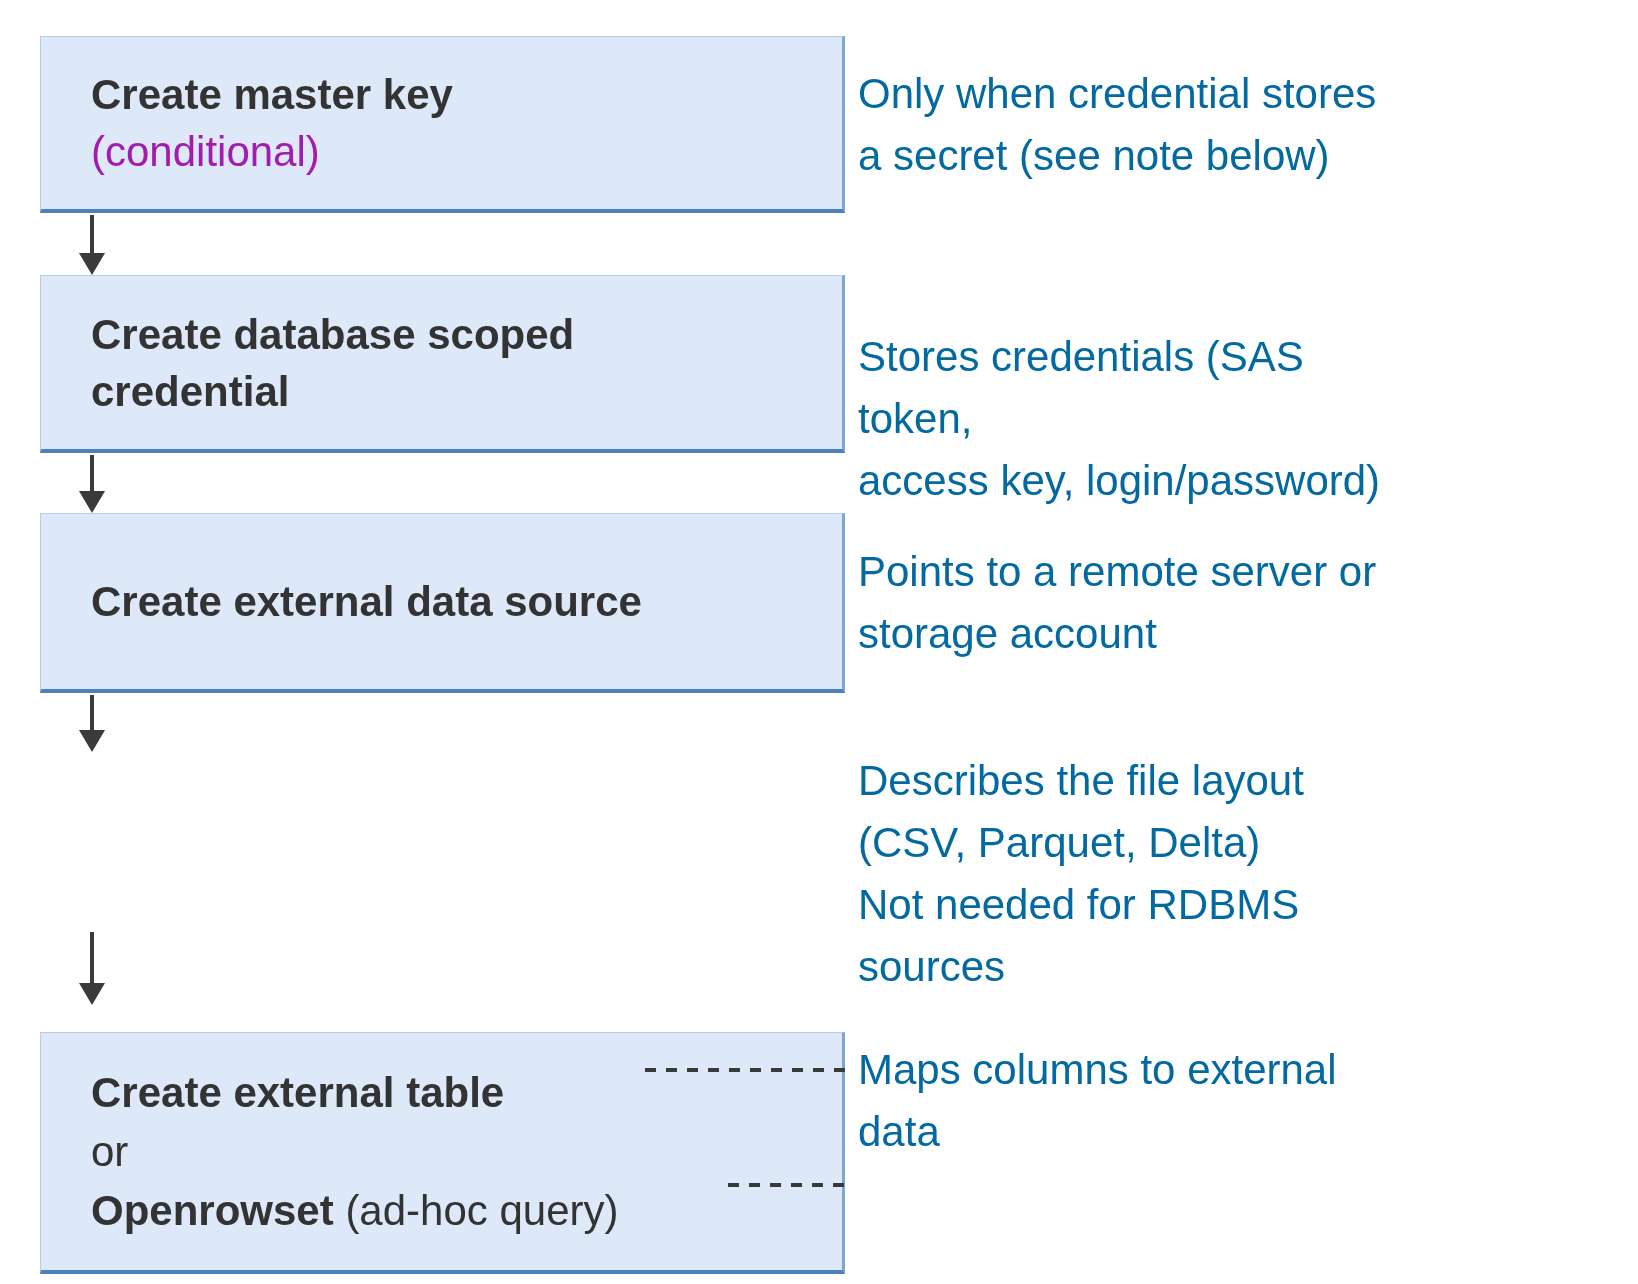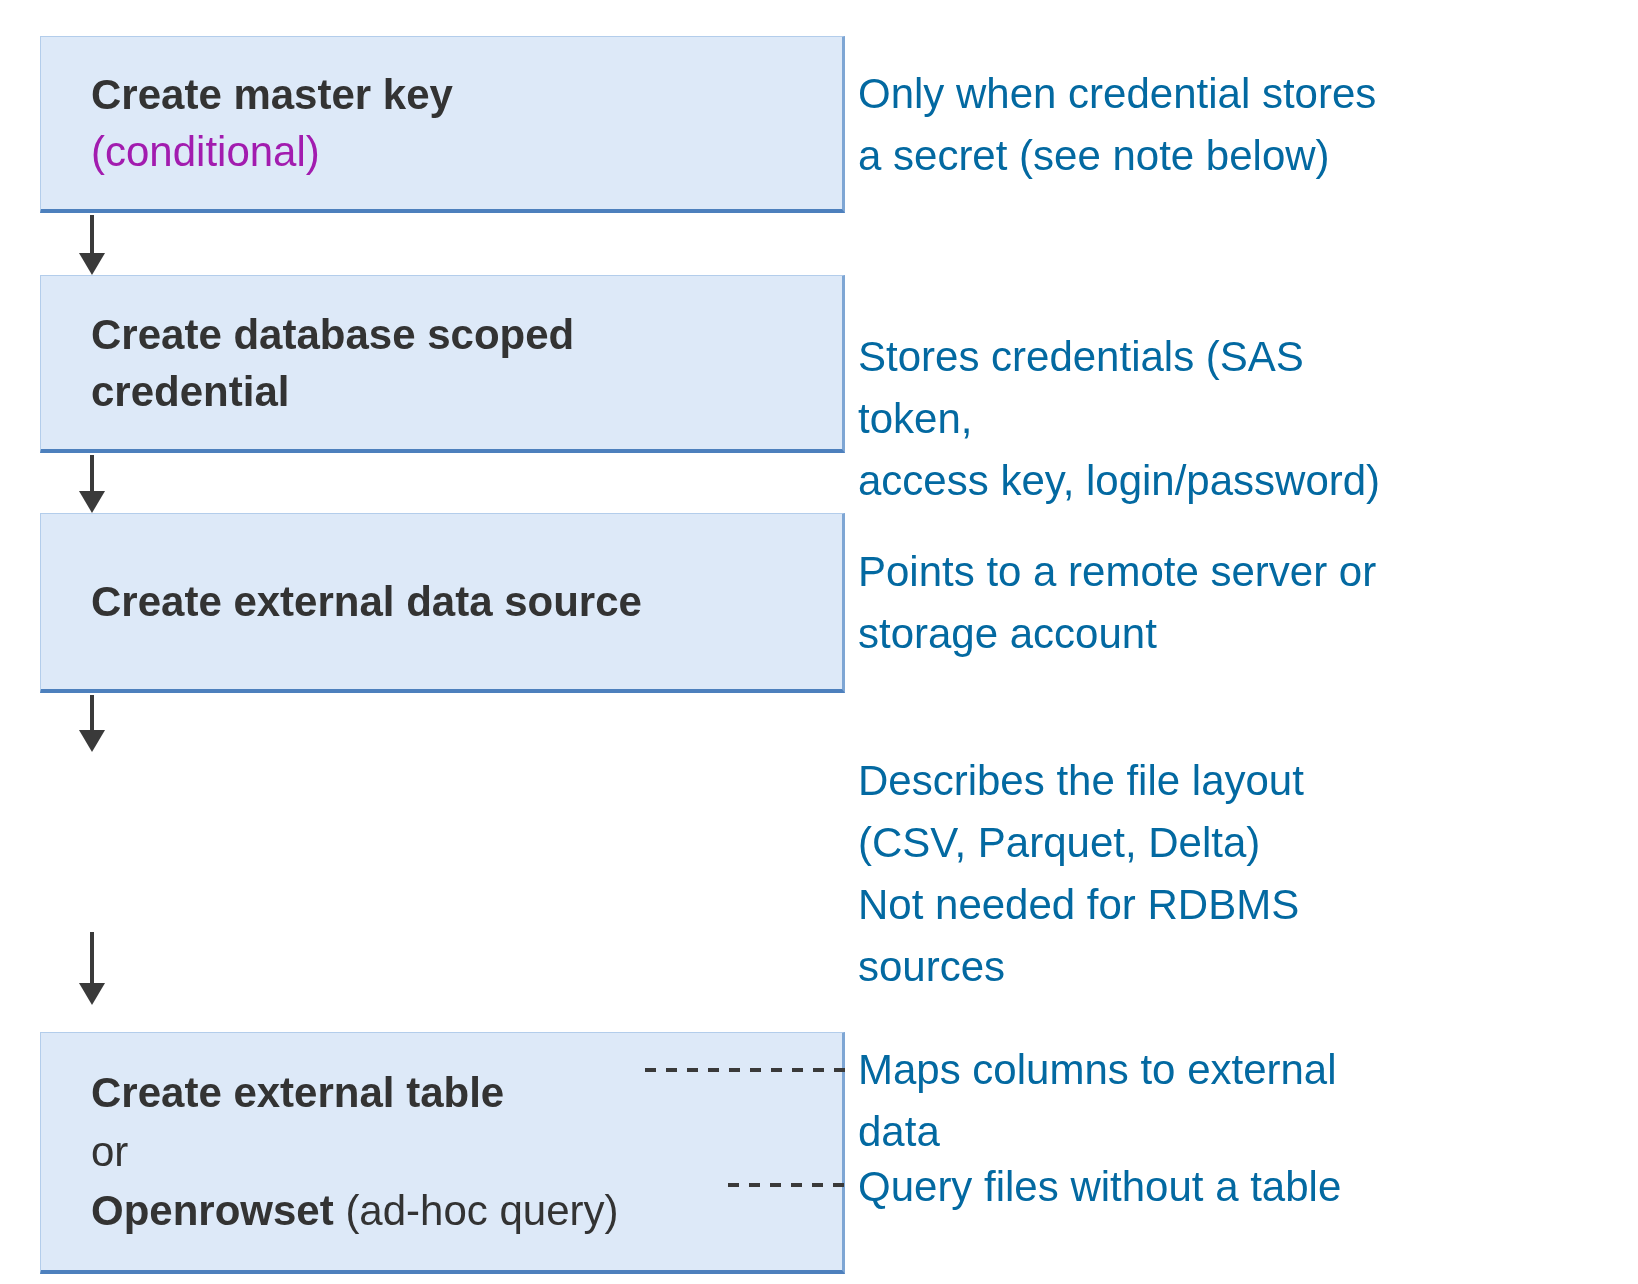--- a/index.html
+++ b/index.html
@@ -136,15 +136,14 @@
     <div class="line">or</div>
     <div class="line">
       <span class="bold">Openrowset</span><span> (ad-hoc query)</span>
     </div>
   </div>
 
   <div class="dash" style="top:1068px;left:645px;width:208px;"></div>
   <div class="dash" style="top:1183px;left:728px;width:125px;"></div>
 
   <div class="note" style="top:1039px;">Maps columns to external data</div>
-  <div class="note" style="top:1156px;">Query files without a table</div>
 
 </div>
 
 </body></html>

